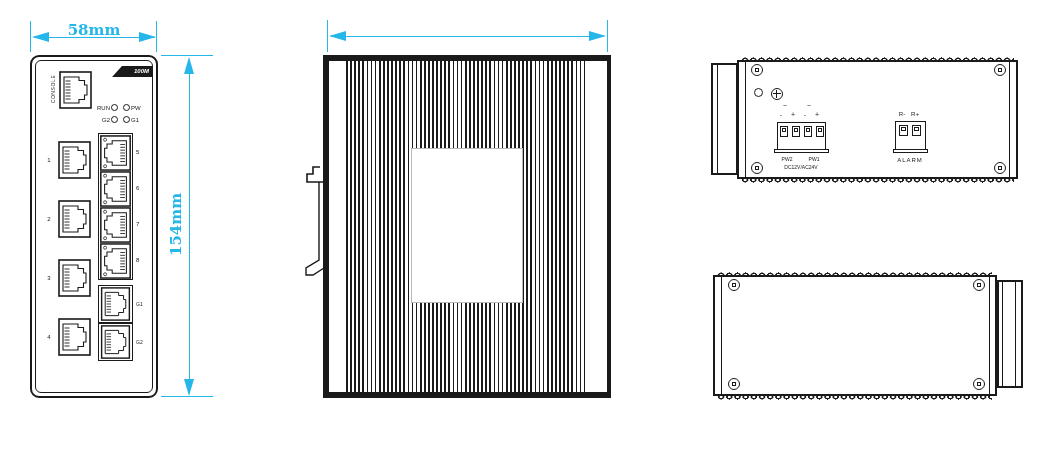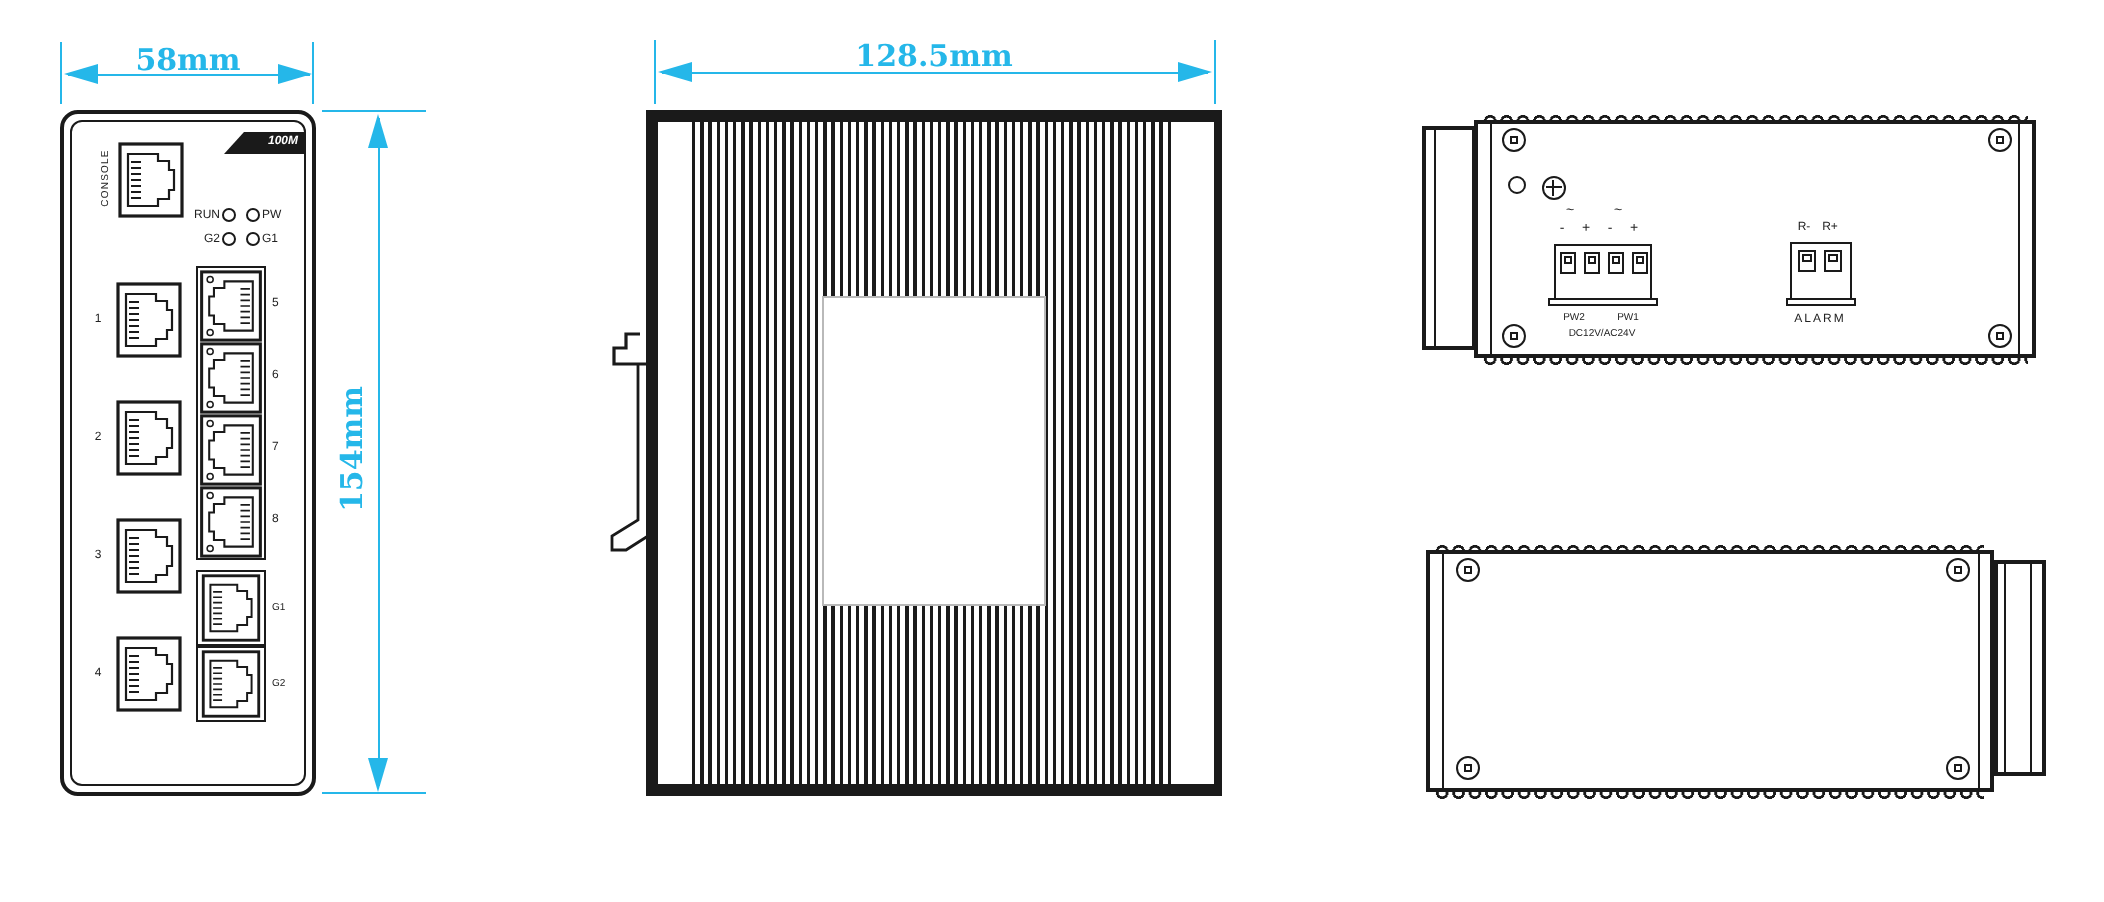--- a/index.html
+++ b/index.html
@@ -158,21 +158,20 @@
   <svg class="abs" style="left:100px;top:325px" width="31px" height="34">
       <use href="#jack"></use>
     </svg>
   <div class="lbl t5" style="left:136px;top:339px;width:14px;text-align:left">G2</div>
 
   <div class="dimv" style="left:327px;top:20px;height:32px"></div>
   <div class="dimv" style="left:607px;top:20px;height:32px"></div>
   <div class="dimh" style="left:331px;top:36px;width:273px"></div>
   <div class="arr l" style="left:329px;top:31px"></div>
   <div class="arr r" style="left:589px;top:31px"></div>
-  <div class="dimlbl" style="left:407px;top:20px;width:120px">128.5mm</div>
 
   <svg class="abs" style="left:299px;top:164px" width="26" height="120">
       <use href="#dinclip"></use>
     </svg>
 
   <div class="outline" style="left:323px;top:55px;width:288px;height:343px;border-width:6px 4px 6px 6px"></div>
   <div class="fins" style="left:346px;top:61px;width:242px;height:331px"></div>
   <div class="abs" style="left:411px;top:148px;width:112px;height:155px;background:#fff;border:1px solid #b9b9b9;box-sizing:border-box"></div>
 
   <div class="outline" style="left:711px;top:63px;width:27px;height:112px"></div>

